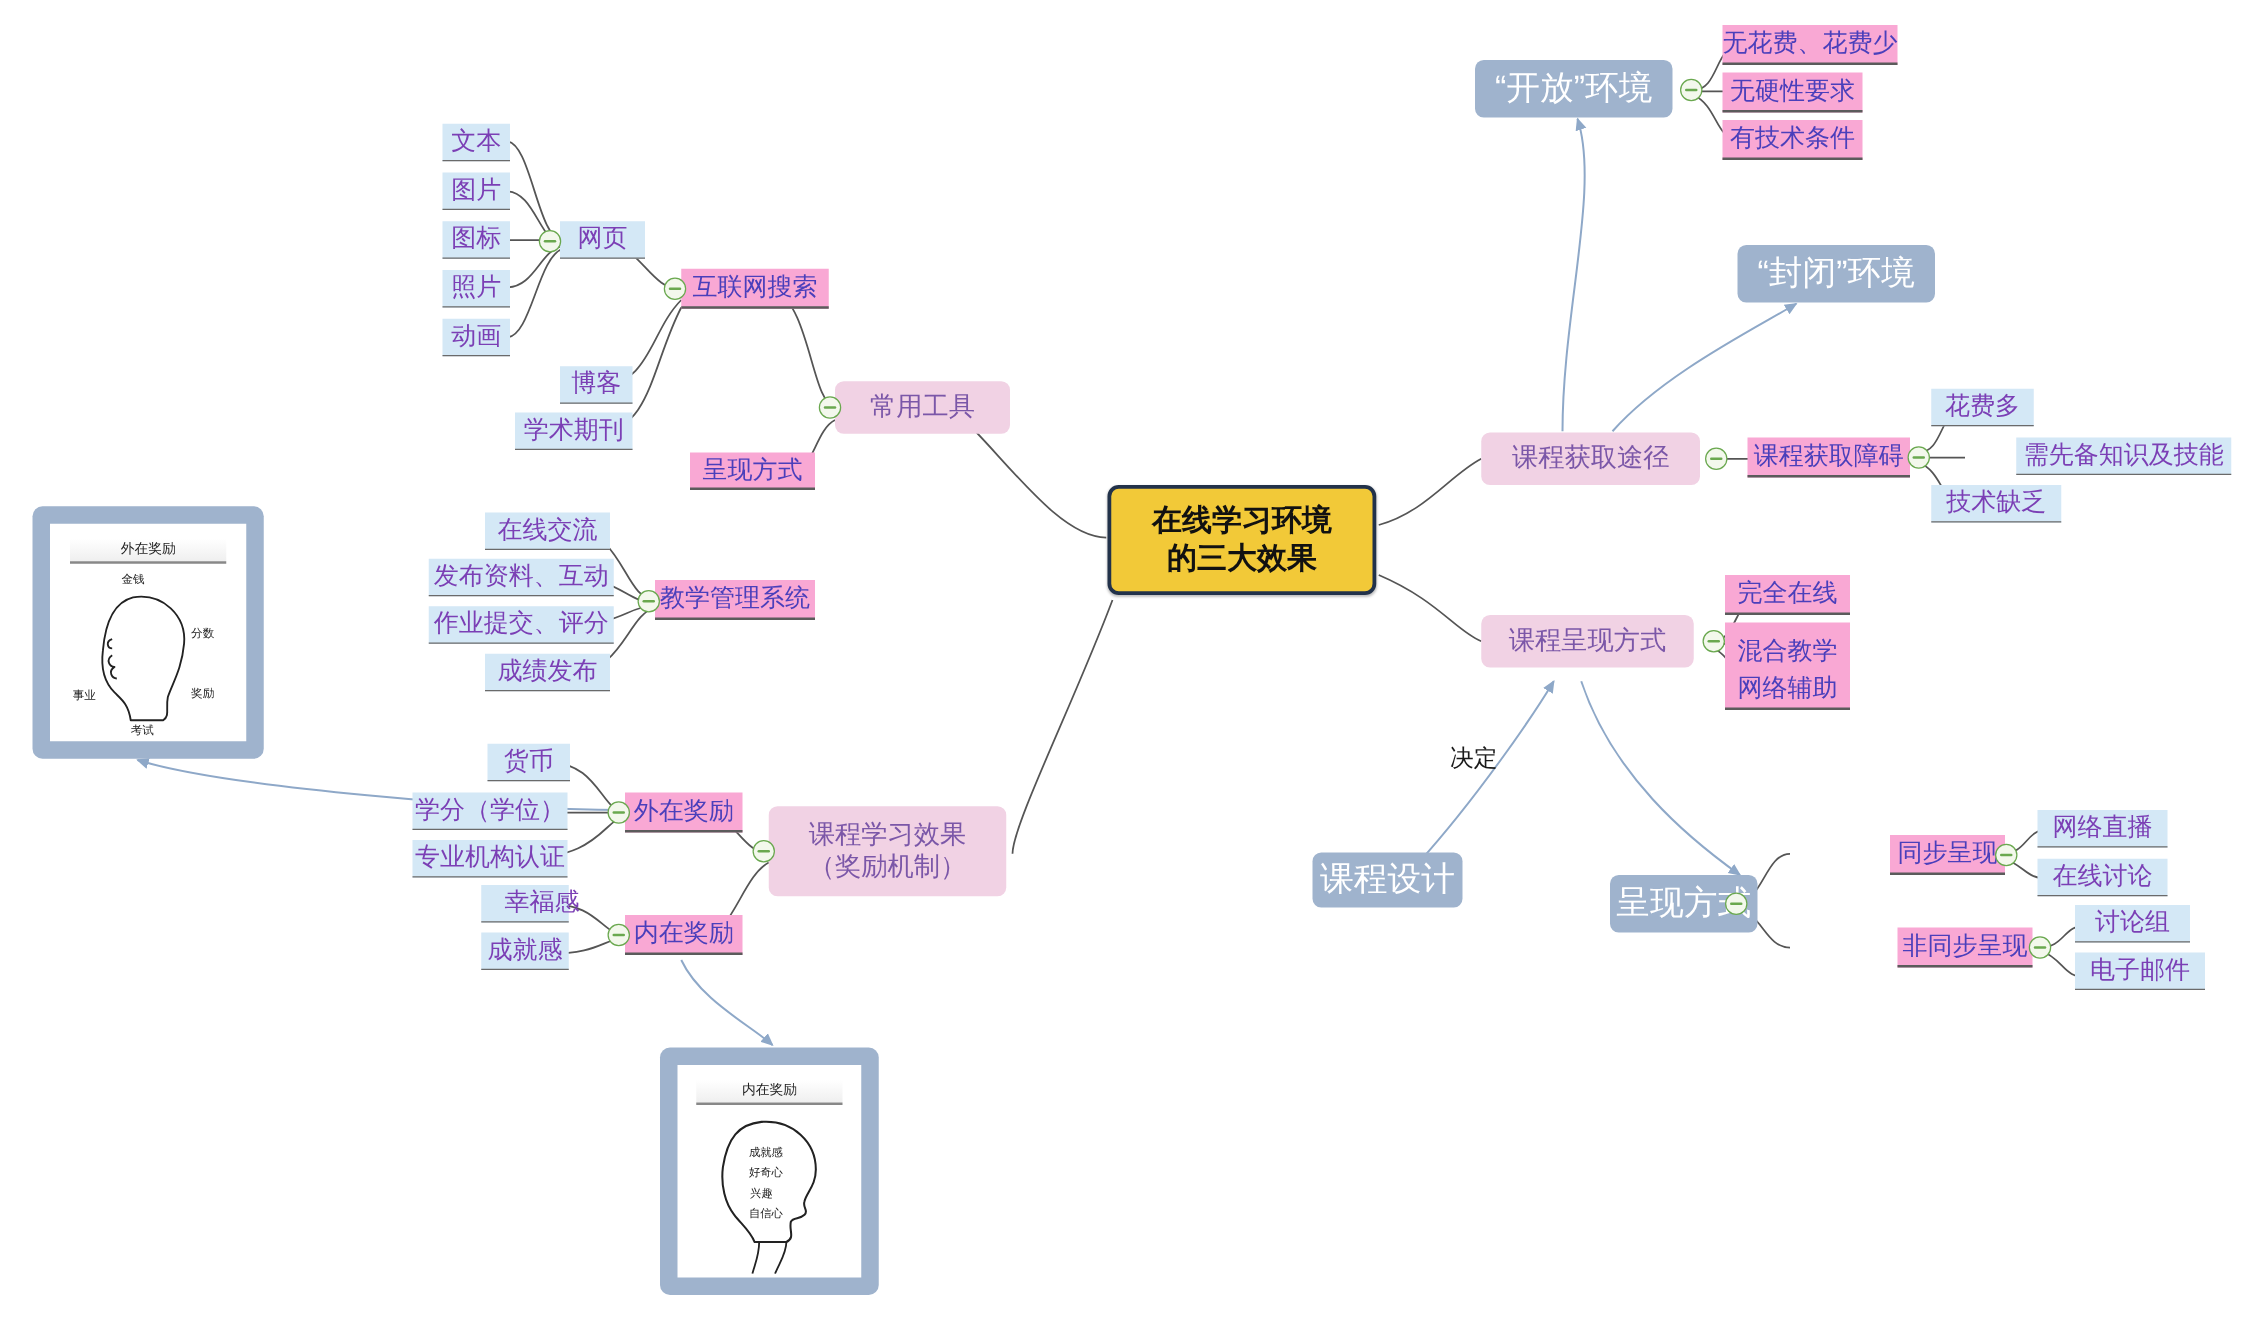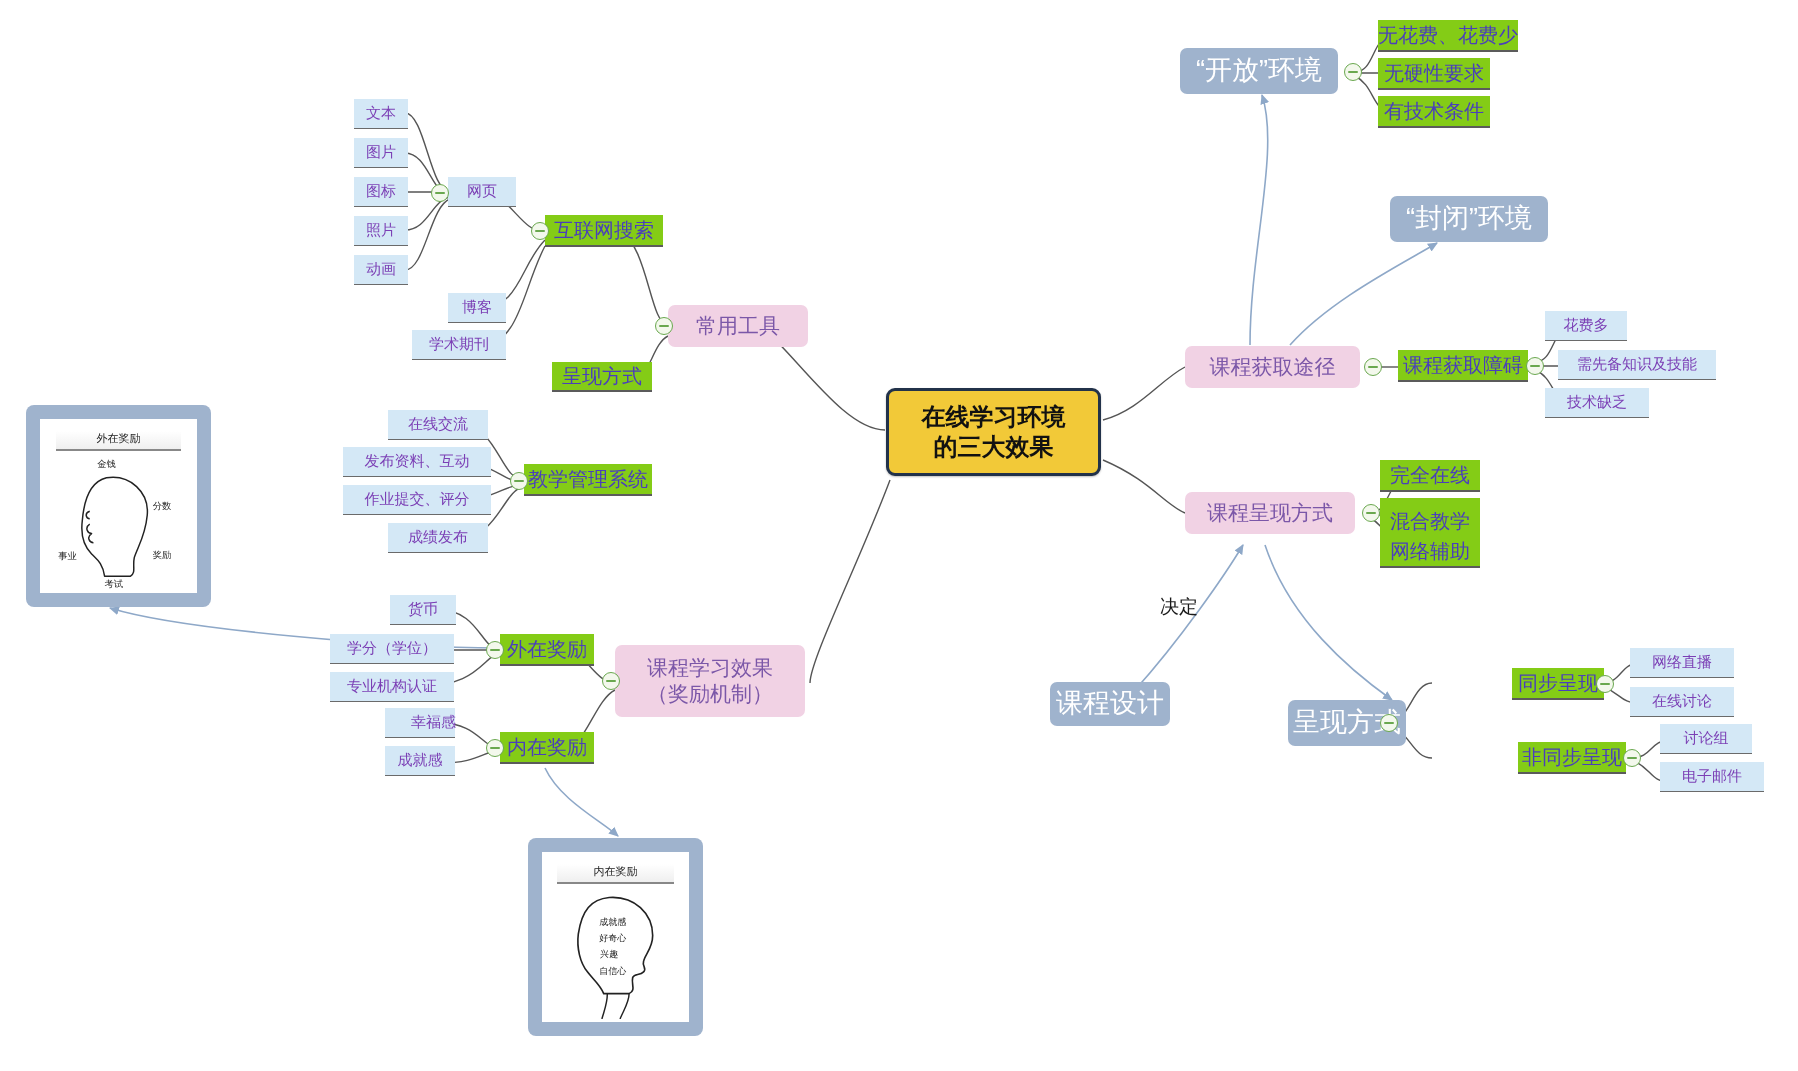--- a/index.html
+++ b/index.html
@@ -20,24 +20,24 @@
     flex-direction:column;box-shadow:0 1px 2px rgba(0,0,0,.25);
   }
   .n-root span{display:block;}
 
   
   .n-pink{background:#f1d2e4;border-radius:7px;color:#7b57a8;font-size:21px;
           flex-direction:column;text-align:center;}
   
   .n-slate{background:#9fb3cd;border-radius:7px;color:#ffffff;font-size:27px;}
   
-  .n-cyan{background:#84cc16;color:#4a3fbb;font-size:20px;
+  .n-cyan{background:#f9a8d4;color:#4a3fbb;font-size:20px;
           border-bottom:2px solid #5b5b5b;}
   
-  .n-pale{background:#d4e8f6;color:#7b3fb5;font-size:15px;
+  .n-pale{background:#d4e8f6;color:#7b3fb5;font-size:20px;
           border-bottom:1.5px solid #6a6a6a;}
 
   .plain-label{position:absolute;color:#1a1a1a;font-size:19px;white-space:nowrap;}
 
   
   .toggle{position:absolute;width:18px;height:18px;border-radius:50%;
           background:#f3f8ec;border:1.6px solid #6aa84f;box-sizing:border-box;}
   .toggle:after{content:"";position:absolute;left:3px;top:7px;width:10px;height:2px;
                 background:#6aa84f;border-radius:1px;}
 
@@ -291,21 +291,21 @@
   <div class="node n-cyan" style="left:1378px;top:58px;width:112px;height:32px;">
     <span>无硬性要求</span>
     </div>
   <div class="node n-cyan" style="left:1378px;top:96px;width:112px;height:32px;">
     <span>有技术条件</span>
     </div>
 
   <div class="node n-pale" style="left:1545px;top:311px;width:82px;height:30px;">
     <span>花费多</span>
     </div>
-  <div class="node n-pale" style="left:1558px;top:350px;width:158px;height:30px;align-items:center;">
+  <div class="node n-pale" style="left:1613px;top:350px;width:172px;height:30px;align-items:center;">
     <span>需先备知识及技能</span>
     </div>
   <div class="node n-pale" style="left:1545px;top:388px;width:104px;height:30px;">
     <span>技术缺乏</span>
     </div>
 
   <div class="node n-cyan" style="left:1380px;top:460px;width:100px;height:32px;">
     <span>完全在线</span>
     </div>
   <div class="node n-cyan" style="left:1380px;top:498px;width:100px;height:48px;">

